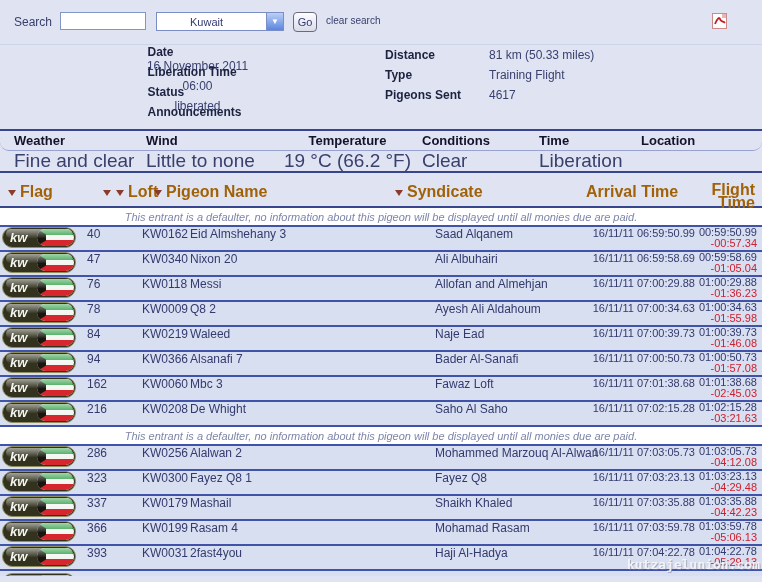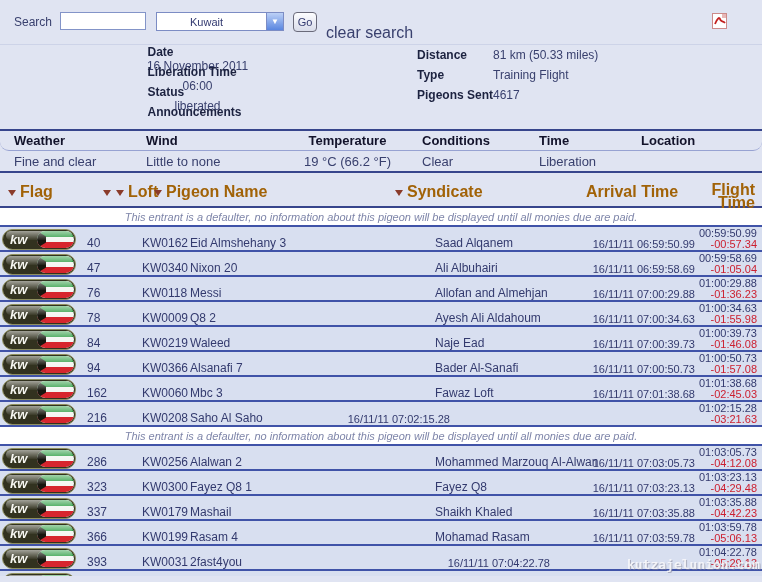--- a/index.html
+++ b/index.html
@@ -12,47 +12,47 @@
     position:relative;
   }
   
   .topbar { height:32px; padding:12px 0 0 14px; display:flex; align-items:flex-start; position:relative; }
   .search-label { font-size:12px; color:#39406e; margin:3px 8px 0 0; }
   .search-input { width:86px; height:18px; border:1px solid #8394c8; background:#fff; font-size:11px; font-family:"Liberation Sans",sans-serif; margin-right:10px; padding:0 3px; }
   .country-select { display:flex; align-items:stretch; width:128px; height:19px; border:1px solid #7c8cc4; background:#fff; margin-right:9px; cursor:default; }
   .select-text { flex:1; font-size:11px; color:#333a70; padding:3px 0 0 5px;margin-left:28px; }
   .select-arrow { width:17px; background:linear-gradient(#bcd0f6,#5a86e0); border-left:1px solid #7c8cc4; color:#fff; font-size:8px; display:flex; align-items:center; justify-content:center; }
   .go-button { width:24px; height:20px; border:1px solid #6a6a7a; border-radius:4px; background:linear-gradient(#fdfdff,#d9dcea); font-size:11px; color:#333a70; display:flex; align-items:center; justify-content:center; margin-right:9px; cursor:pointer; }
-  .clear-link { font-size:16px; color:#39406e; margin-top:12px; cursor:pointer; }
+  .clear-link { font-size:10px; color:#39406e; margin-top:3px; cursor:pointer; }
   .pdf-icon { position:absolute; right:33px; top:12px; width:18px; height:18px; cursor:pointer; }
   
   .info { margin-top:12px; border-top:1px solid #cdd3e8; display:flex; }
   .info-col { width:381px; }
   .info-row { display:flex; height:20px; align-items:center; font-size:12px; }
   .info-col.left .info-row { padding-left:14px;flex-direction:column; }
   .info-col.right .info-row { padding-left:4px; }
   .info-label { font-weight:bold; color:#1c2240; }
   .info-col.left .info-label { width:100px; }
-  .info-col.right .info-label { width:76px;margin-left:32px; }
+  .info-col.right .info-label { width:104px; }
   .info-value { color:#39406e; }
   
   .weather { margin-top:4px; border-top:2px solid #37458c; border-bottom:2px solid #37458c; }
   .weather-row { display:flex; height:20px; align-items:center;border-radius:9px; }
   .weather-row.hdr { font-size:13px; font-weight:bold; color:#12122a; border-bottom:1px solid #97a2d2; }
-  .weather-row.val { font-size:13px; color:#39406e; }
+  .weather-row.val { font-size:19px; color:#39406e; }
   .wc0{width:146px;padding-left:14px;} .wc1{width:127px;} .wc2{width:149px;text-align:center;} .wc3{width:117px;} .wc4{width:102px;} .wc5{flex:1;}
   
   .results-header { position:relative; height:30px; margin-top:5px; border-bottom:2px solid #37458c; font-size:16px; font-weight:bold; color:#a16207; }
   .rh { position:absolute; top:5px; white-space:nowrap; cursor:pointer; }
   .sort-arrow { display:inline-block; width:0; height:0; border-left:4px solid transparent; border-right:4px solid transparent; border-top:6px solid #8a3b2b; margin-right:4px; vertical-align:middle; cursor:pointer; }
   .rh-flag{left:8px;} .rh-arrow2{left:103px;} .rh-loft{left:116px;} .rh-name{left:154px;} .rh-synd{left:395px;} .rh-arrival{left:586px;cursor:default;} .rh-flight{right:7px; text-align:right; line-height:13px; cursor:default;}
   
   .rows {}
   .notice-row { height:19px; border-bottom:2px solid #4053a8; background:#ffffff; display:flex; align-items:center; justify-content:center; font-size:11px; font-style:italic; color:#7e85a9; }
-  .row { height:25px; border-bottom:2px solid #4053a8; background:#d8dff0; display:flex; align-items:flex-end; font-size:12px; color:#333a6e; }
+  .row { height:25px; border-bottom:2px solid #4053a8; background:#d8dff0; display:flex; align-items:flex-start; font-size:12px; color:#333a6e; }
   .c-flag { width:82px; padding-left:2px; }
   .c-num { width:60px; padding-left:5px; }
   .c-loft { width:48px; }
   .c-name { width:245px; }
   .c-synd { width:145px; white-space:nowrap; }
   .c-arr { width:115px; text-align:right; font-size:11px; white-space:nowrap; }
   .c-flight { flex:1; text-align:right; padding-right:5px; font-size:11px; line-height:11px; white-space:nowrap; }
   .flight-main { color:#333a6e; }
   .flight-diff { color:#cc2030; }
   .row.partial { height:5px; border-bottom:none; overflow:hidden; align-items:flex-start; }
@@ -316,20 +316,21 @@
           <span class="stripes">
             <span class="s-green"></span>
             <span class="s-red"></span>
             <span class="trap"></span>
           </span>
           <span class="gloss"></span>
         </div>
       </div>
       <div class="c-num">216</div>
       <div class="c-loft">KW0208</div>
+      <div class="c-name">De Whight</div>
       <div class="c-synd">Saho Al Saho</div>
       <div class="c-arr">16/11/11 07:02:15.28</div>
       <div class="c-flight">
         <div class="flight-main">01:02:15.28</div>
         <div class="flight-diff">-03:21.63</div>
       </div>
     </div>
     <div class="notice-row">This entrant is a defaulter, no information about this pigeon will be displayed until all monies due are paid.</div>
     <div class="row">
       <div class="c-flag">
@@ -427,20 +428,21 @@
             <span class="s-green"></span>
             <span class="s-red"></span>
             <span class="trap"></span>
           </span>
           <span class="gloss"></span>
         </div>
       </div>
       <div class="c-num">393</div>
       <div class="c-loft">KW0031</div>
       <div class="c-name">2fast4you</div>
+      <div class="c-synd">Haji Al-Hadya</div>
       <div class="c-arr">16/11/11 07:04:22.78</div>
       <div class="c-flight">
         <div class="flight-main">01:04:22.78</div>
         <div class="flight-diff">-05:29.13</div>
       </div>
     </div>
     <div class="row partial">
       <div class="c-flag">
         <div class="flag">
           <span class="stripes">

